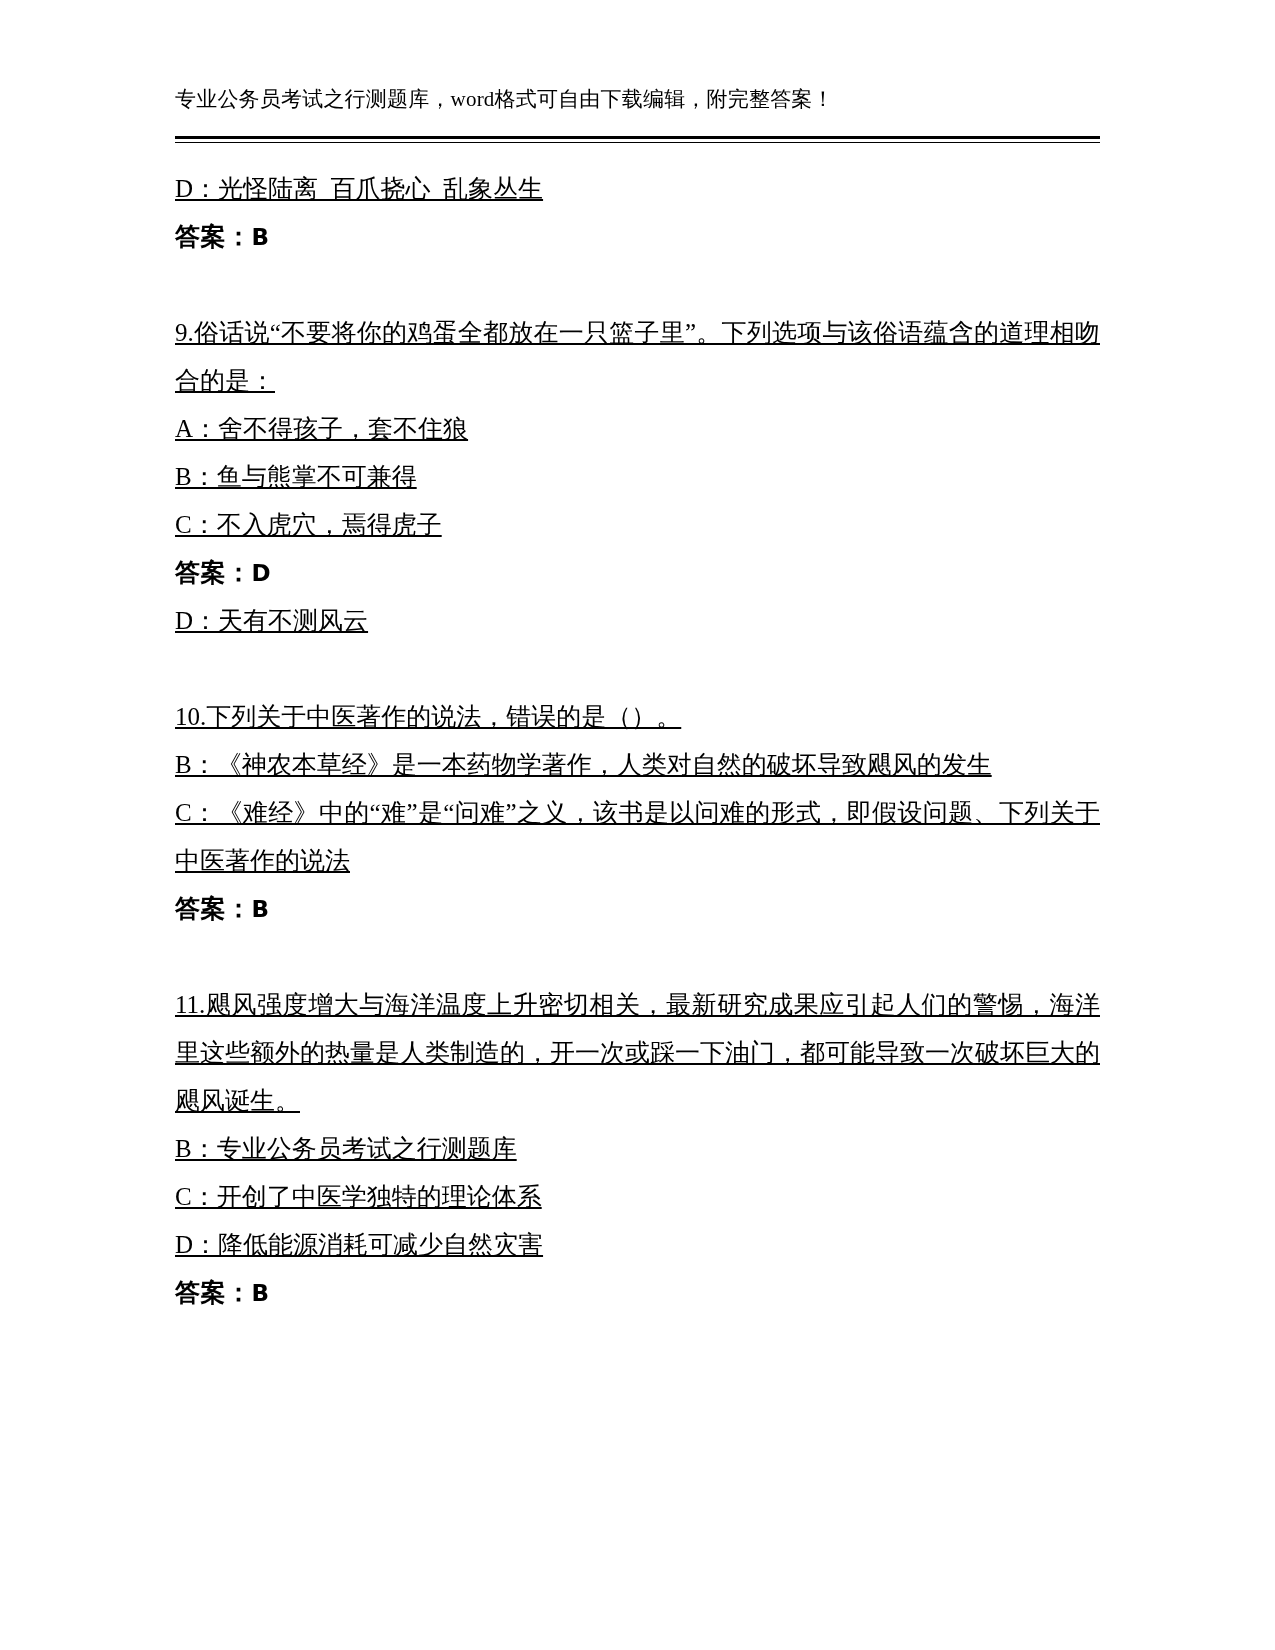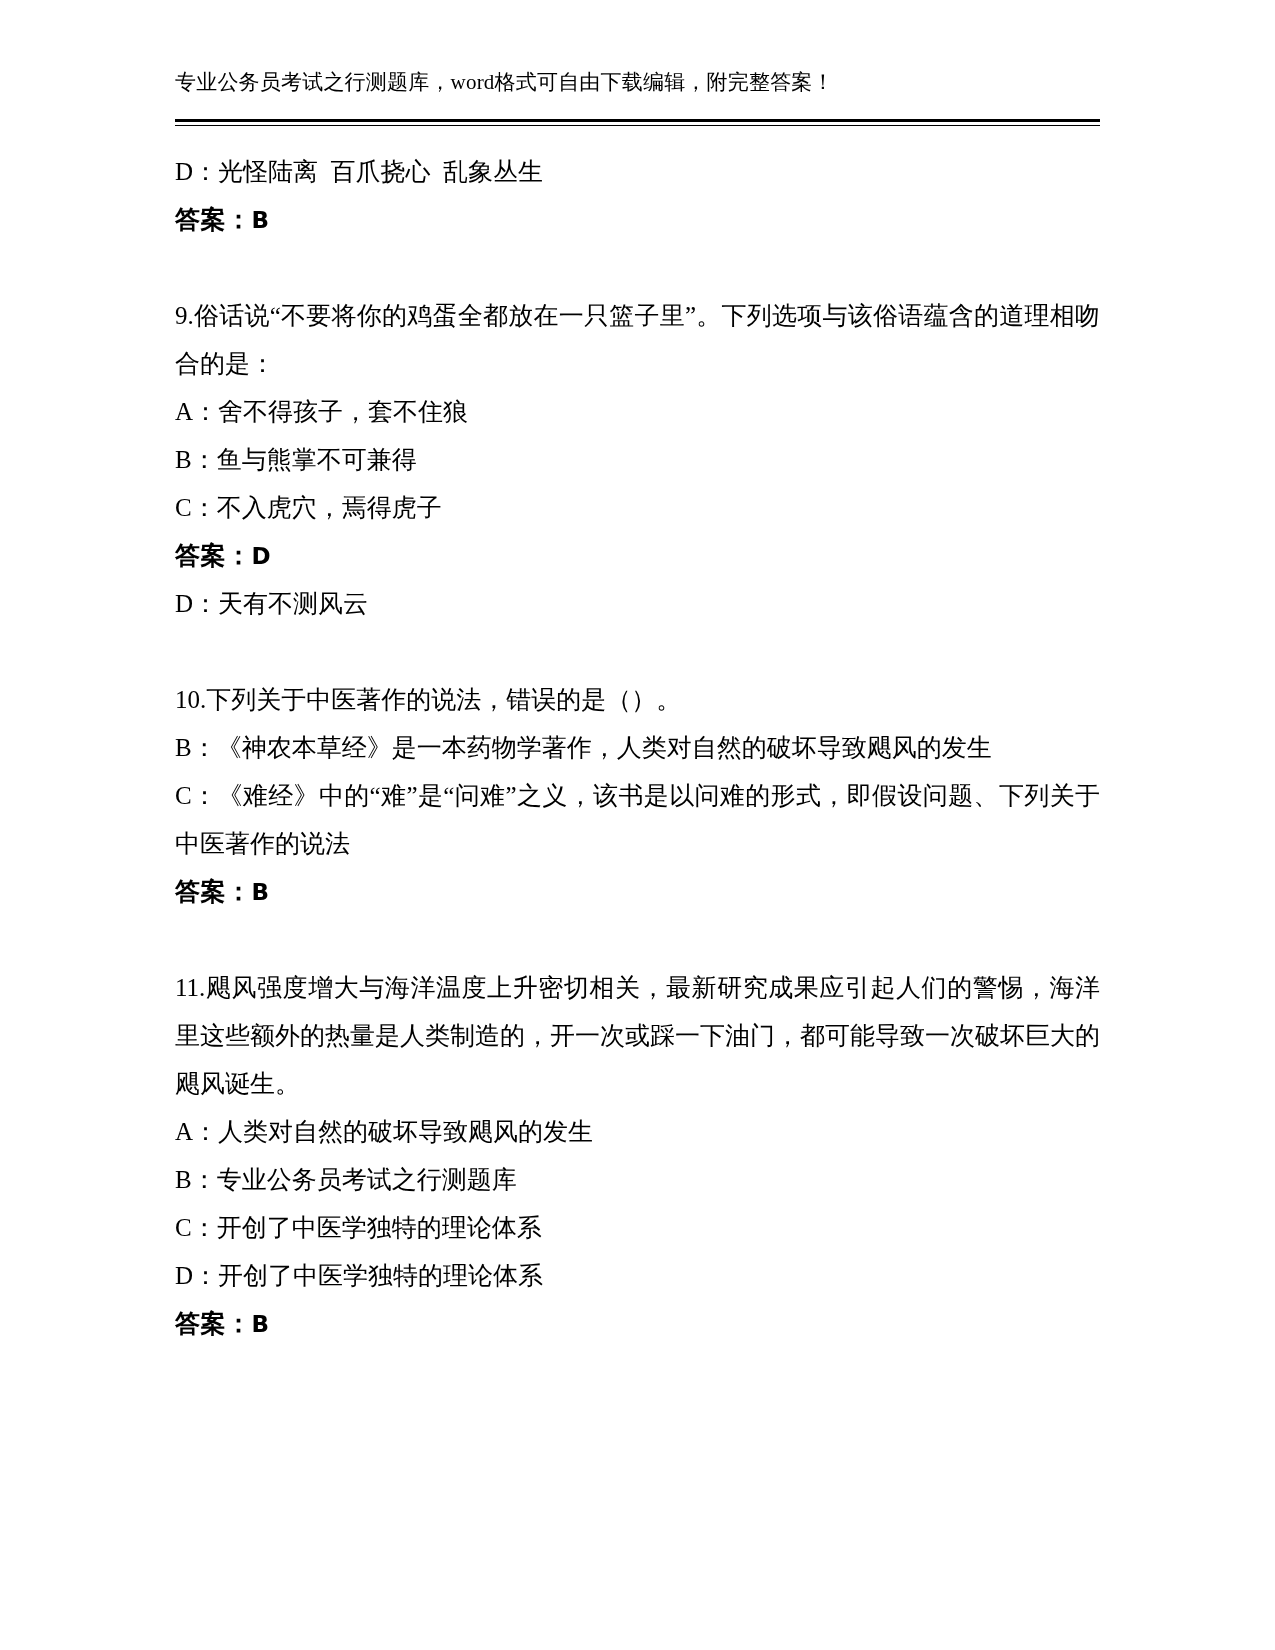--- a/index.html
+++ b/index.html
@@ -11,21 +11,21 @@
     width: 1275px;
     height: 1650px;
     font-family: "Liberation Serif", "DejaVu Serif", serif;
     color: #000000;
     position: relative;
   }
   .page {
     width: 1275px;
     height: 1650px;
     box-sizing: border-box;
-    padding: 0 175px;
+    padding: 17px 175px;
     position: relative;
   }
   .header-line {
     padding-top: 68px;
     font-size: 21px;
     line-height: 1.4;
     letter-spacing: 0.2px;
     white-space: nowrap;
   }
   .header-rule {
@@ -51,20 +51,21 @@
     font-family: "DejaVu Sans", sans-serif;
     font-weight: bold;
     font-size: 23px;
   }
   .gap {
     height: 48px;
   }
   .qtext {
     text-align: justify;
     text-justify: inter-ideograph;
+    text-decoration: underline;
   }
 </style>
 </head>
 <body>
 
 <div class="page">
 
   <div class="header-line">专业公务员考试之行测题库，word格式可自由下载编辑，附完整答案！</div>
   <div class="header-rule"></div>
 
@@ -85,20 +86,19 @@
     <div class="gap"></div>
 
     <div class="line qtext">10.下列关于中医著作的说法，错误的是（）。</div>
     <div class="line qtext">B：《神农本草经》是一本药物学著作，人类对自然的破坏导致飓风的发生</div>
     <div class="line qtext">C：《难经》中的“难”是“问难”之义，该书是以问难的形式，即假设问题、下列关于中医著作的说法</div>
     <div class="line ans"><span>答案：</span><span class="letter">B</span></div>
 
     <div class="gap"></div>
 
     <div class="line qtext">11.飓风强度增大与海洋温度上升密切相关，最新研究成果应引起人们的警惕，海洋里这些额外的热量是人类制造的，开一次或踩一下油门，都可能导致一次破坏巨大的飓风诞生。</div>
-    <div class="line qtext">A：人类对自然的破坏导致飓风的发生</div>
     <div class="line qtext">B：专业公务员考试之行测题库</div>
     <div class="line qtext">C：开创了中医学独特的理论体系</div>
-    <div class="line qtext">D：开创了中医学独特的理论体系</div>
+    <div class="line qtext">D：降低能源消耗可减少自然灾害</div>
     <div class="line ans"><span>答案：</span><span class="letter">B</span></div>
 
   </div>
 </div>
 
 </body></html>

